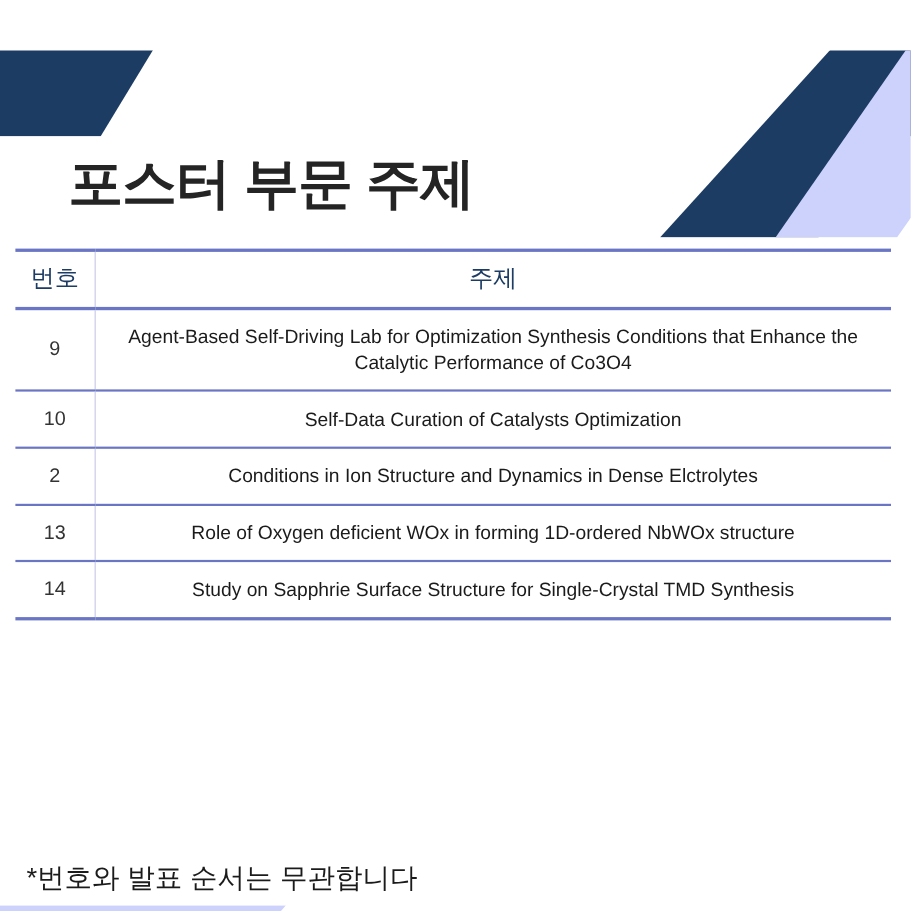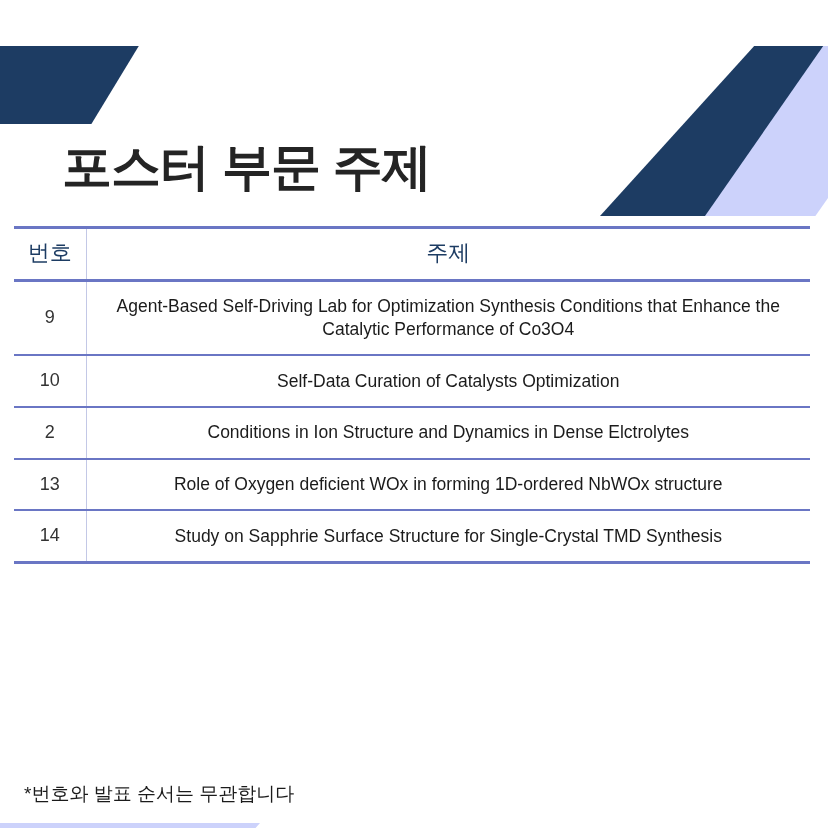--- a/index.html
+++ b/index.html
@@ -117,21 +117,21 @@
   }
   #topic-table tbody tr:last-child td {
     border-bottom: 3px solid #6a76c4;
   }
 
   
   #footnote {
     position: absolute;
     left: 24px;
     top: 735px;
-    font-size: 19px;
+    font-size: 25px;
     color: #1b1b1b;
     white-space: nowrap;
   }
 
   
   #footer-brand {
     position: absolute;
     right: 24px;
     top: 780px;
     font-size: 28px;

